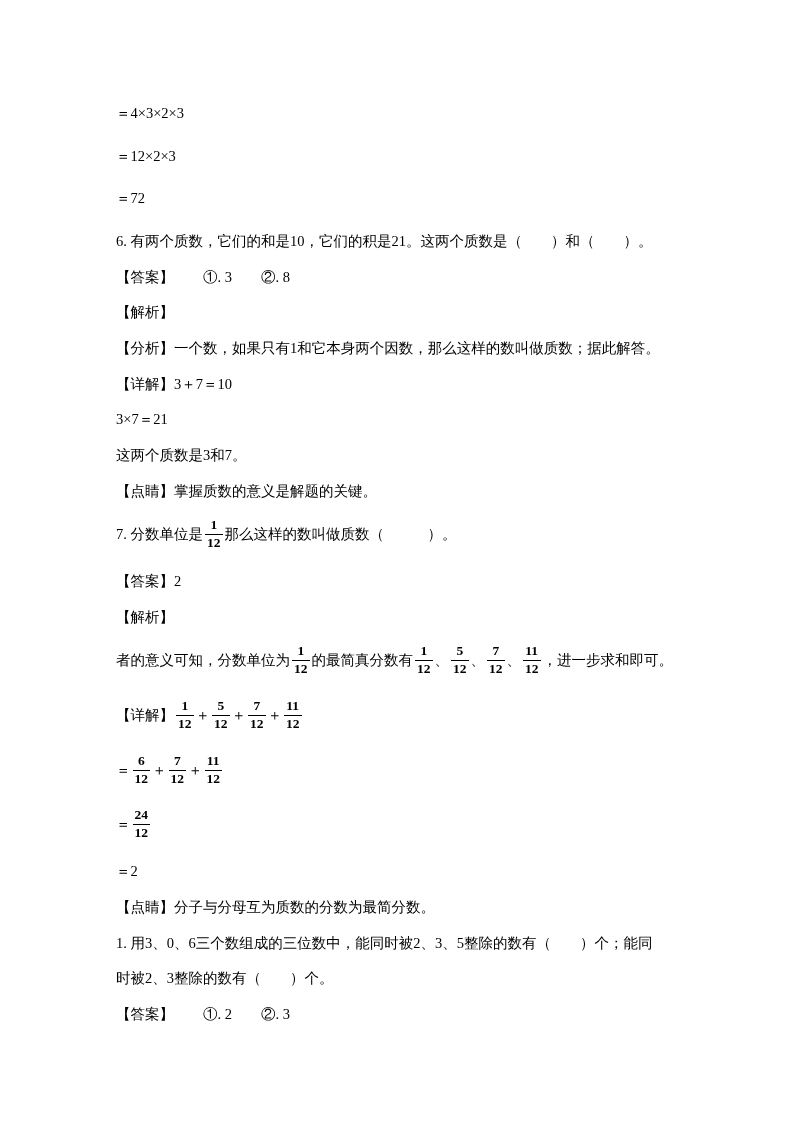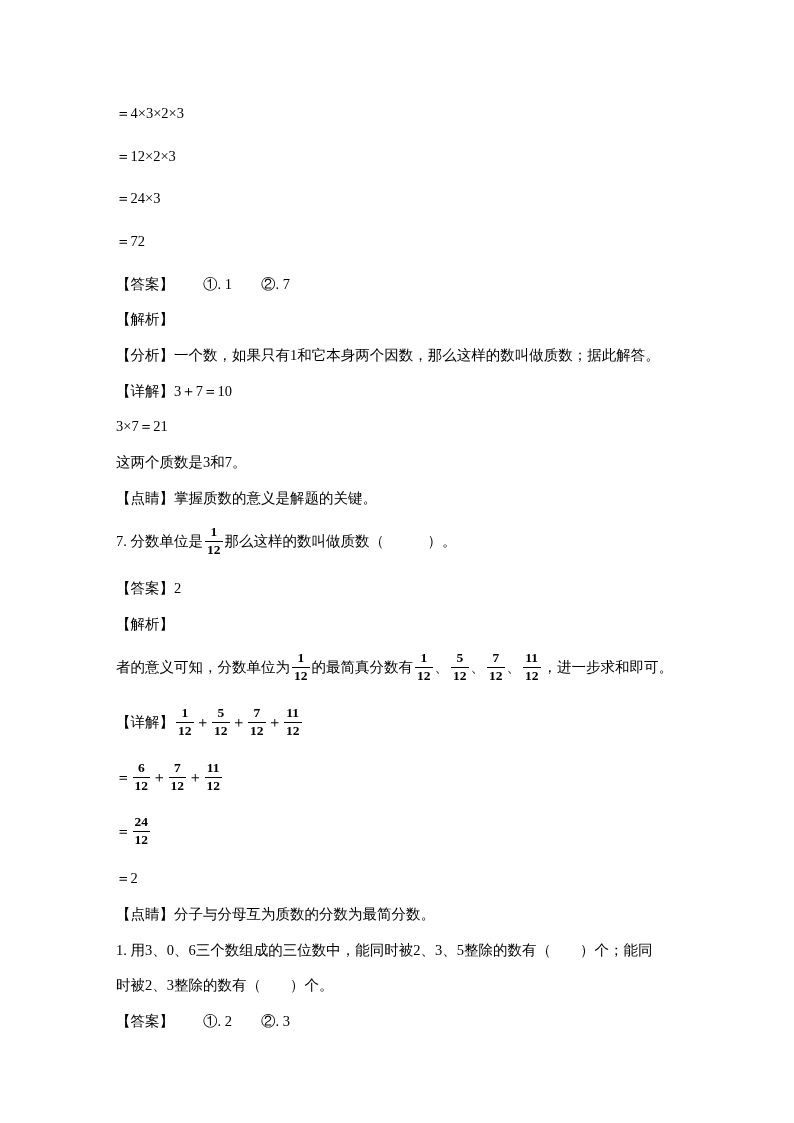--- a/index.html
+++ b/index.html
@@ -36,23 +36,23 @@
   .frac .num { display: block; padding: 0 2px 1px 2px; }
   .frac .den { display: block; border-top: 1.5px solid #000000; padding: 1px 2px 0 2px; }
 </style>
 </head>
 <body style="background: rgb(255, 255, 255); color: rgb(0, 0, 0);">
 
 <div class="page">
   <div>
       <div class="line equation"><span class="run">＝4×3×2×3</span></div>
       <div class="line equation"><span class="run">＝12×2×3</span></div>
-      <div class="line equation"><span class="run">＝24×3</span></div>
       <div class="line equation"><span class="run">＝72</span></div>
-      <div class="line text"><span class="run">【答案】　　①. 1　　②. 7</span></div>
+      <div class="line text"><span class="run">6. 有两个质数，它们的和是10，它们的积是21。这两个质数是（　　）和（　　）。</span></div>
+      <div class="line text"><span class="run">【答案】　　①. 3　　②. 8</span></div>
       <div class="line text"><span class="run">【解析】</span></div>
       <div class="line text"><span class="run">【分析】一个数，如果只有1和它本身两个因数，那么这样的数叫做质数；据此解答。</span></div>
       <div class="line text"><span class="run">【详解】3＋7＝10</span></div>
       <div class="line text"><span class="run">3×7＝21</span></div>
       <div class="line text"><span class="run">这两个质数是3和7。</span></div>
       <div class="line text"><span class="run">【点睛】掌握质数的意义是解题的关键。</span></div>
       <div class="line math"><span class="run">7. 分数单位是</span><span class="frac"><span class="num">1</span><span class="den">12</span></span><span class="run">那么这样的数叫做质数（　　　）。</span></div>
       <div class="line text"><span class="run">【答案】2</span></div>
       <div class="line text"><span class="run">【解析】</span></div>
       <div class="line math"><span class="run">者的意义可知，分数单位为</span><span class="frac"><span class="num">1</span><span class="den">12</span></span><span class="run">的最简真分数有</span><span class="frac"><span class="num">1</span><span class="den">12</span></span><span class="run">、</span><span class="frac"><span class="num">5</span><span class="den">12</span></span><span class="run">、</span><span class="frac"><span class="num">7</span><span class="den">12</span></span><span class="run">、</span><span class="frac"><span class="num">11</span><span class="den">12</span></span><span class="run">，进一步求和即可。</span></div>

